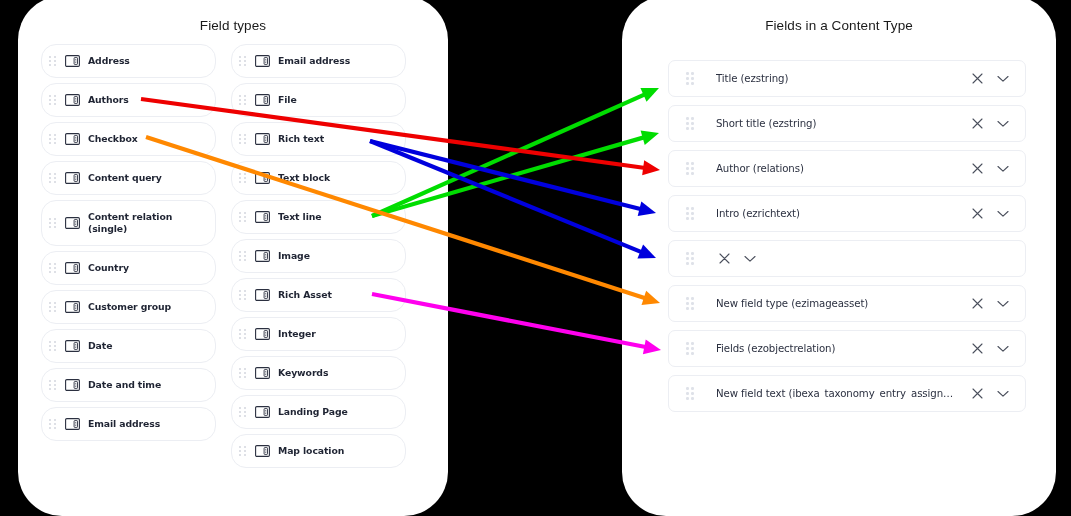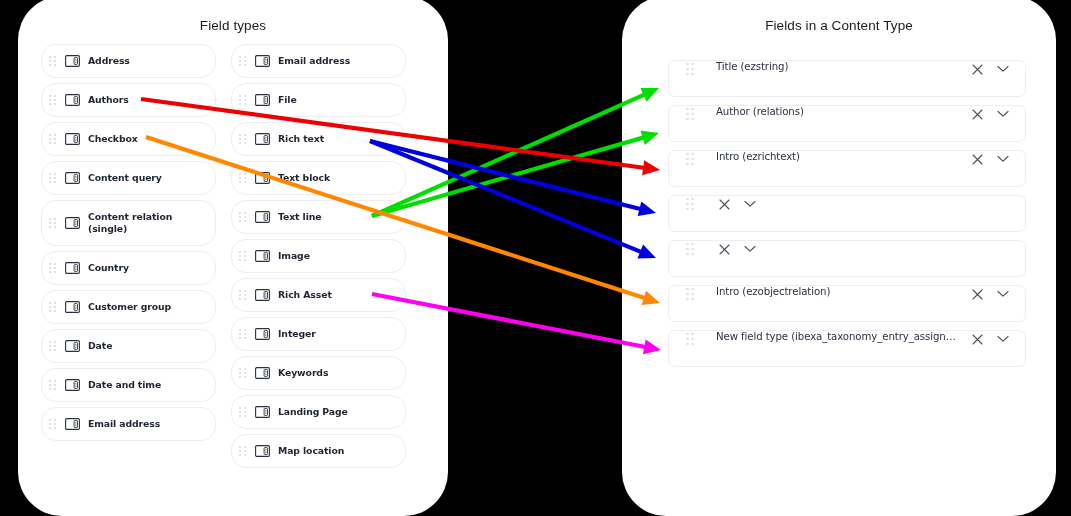--- a/index.html
+++ b/index.html
@@ -108,20 +108,21 @@
   }
   .ct-item {
     position: relative;
     width: 358px;
     height: 37px;
     margin-bottom: 8px;
     background: #ffffff;
     border: 1px solid #eceef3;
     border-radius: 7px;
     display: flex;
+    align-items: center;
     padding: 0 14px 0 17px;
   }
   .ct-dots {
     width: 9px;
     height: 16px;
     flex: 0 0 auto;
     margin-right: 21px;
     display: grid;
     grid-template-columns: 3px 3px;
     grid-template-rows: 3px 3px 3px;
@@ -603,20 +604,41 @@
       </div>
       <div class="ct-item">
         <span class="ct-dots">
           <i></i>
           <i></i>
           <i></i>
           <i></i>
           <i></i>
           <i></i>
         </span>
+        <span class="ct-label">Short title (ezstring)</span>
+        <span class="ct-x">
+          <svg width="11" height="11" viewBox="0 0 11 11">
+            <path d="M1 1L10 10M10 1L1 10" stroke="#4a4f5c" stroke-width="1.1" stroke-linecap="round"></path>
+          </svg>
+        </span>
+        <span class="ct-chev">
+          <svg width="12" height="8" viewBox="0 0 12 8">
+            <path d="M1 1.5L6 6.2L11 1.5" stroke="#4a4f5c" stroke-width="1.1" fill="none" stroke-linecap="round" stroke-linejoin="round"></path>
+          </svg>
+        </span>
+      </div>
+      <div class="ct-item">
+        <span class="ct-dots">
+          <i></i>
+          <i></i>
+          <i></i>
+          <i></i>
+          <i></i>
+          <i></i>
+        </span>
         <span class="ct-label">Author (relations)</span>
         <span class="ct-x">
           <svg width="11" height="11" viewBox="0 0 11 11">
             <path d="M1 1L10 10M10 1L1 10" stroke="#4a4f5c" stroke-width="1.1" stroke-linecap="round"></path>
           </svg>
         </span>
         <span class="ct-chev">
           <svg width="12" height="8" viewBox="0 0 12 8">
             <path d="M1 1.5L6 6.2L11 1.5" stroke="#4a4f5c" stroke-width="1.1" fill="none" stroke-linecap="round" stroke-linejoin="round"></path>
           </svg>
@@ -665,62 +687,63 @@
       </div>
       <div class="ct-item">
         <span class="ct-dots">
           <i></i>
           <i></i>
           <i></i>
           <i></i>
           <i></i>
           <i></i>
         </span>
+        <span class="ct-label">New field type (ezimageasset)</span>
         <span class="ct-x">
           <svg width="11" height="11" viewBox="0 0 11 11">
             <path d="M1 1L10 10M10 1L1 10" stroke="#4a4f5c" stroke-width="1.1" stroke-linecap="round"></path>
           </svg>
         </span>
         <span class="ct-chev">
           <svg width="12" height="8" viewBox="0 0 12 8">
             <path d="M1 1.5L6 6.2L11 1.5" stroke="#4a4f5c" stroke-width="1.1" fill="none" stroke-linecap="round" stroke-linejoin="round"></path>
           </svg>
         </span>
       </div>
       <div class="ct-item">
         <span class="ct-dots">
           <i></i>
           <i></i>
           <i></i>
           <i></i>
           <i></i>
           <i></i>
         </span>
-        <span class="ct-label">Intro (ezobjectrelation)</span>
+        <span class="ct-label">Fields (ezobjectrelation)</span>
         <span class="ct-x">
           <svg width="11" height="11" viewBox="0 0 11 11">
             <path d="M1 1L10 10M10 1L1 10" stroke="#4a4f5c" stroke-width="1.1" stroke-linecap="round"></path>
           </svg>
         </span>
         <span class="ct-chev">
           <svg width="12" height="8" viewBox="0 0 12 8">
             <path d="M1 1.5L6 6.2L11 1.5" stroke="#4a4f5c" stroke-width="1.1" fill="none" stroke-linecap="round" stroke-linejoin="round"></path>
           </svg>
         </span>
       </div>
       <div class="ct-item">
         <span class="ct-dots">
           <i></i>
           <i></i>
           <i></i>
           <i></i>
           <i></i>
           <i></i>
         </span>
-        <span class="ct-label">New field type (ibexa_taxonomy_entry_assign…</span>
+        <span class="ct-label">New field text (ibexa_taxonomy_entry_assign…</span>
         <span class="ct-x">
           <svg width="11" height="11" viewBox="0 0 11 11">
             <path d="M1 1L10 10M10 1L1 10" stroke="#4a4f5c" stroke-width="1.1" stroke-linecap="round"></path>
           </svg>
         </span>
         <span class="ct-chev">
           <svg width="12" height="8" viewBox="0 0 12 8">
             <path d="M1 1.5L6 6.2L11 1.5" stroke="#4a4f5c" stroke-width="1.1" fill="none" stroke-linecap="round" stroke-linejoin="round"></path>
           </svg>
         </span>

